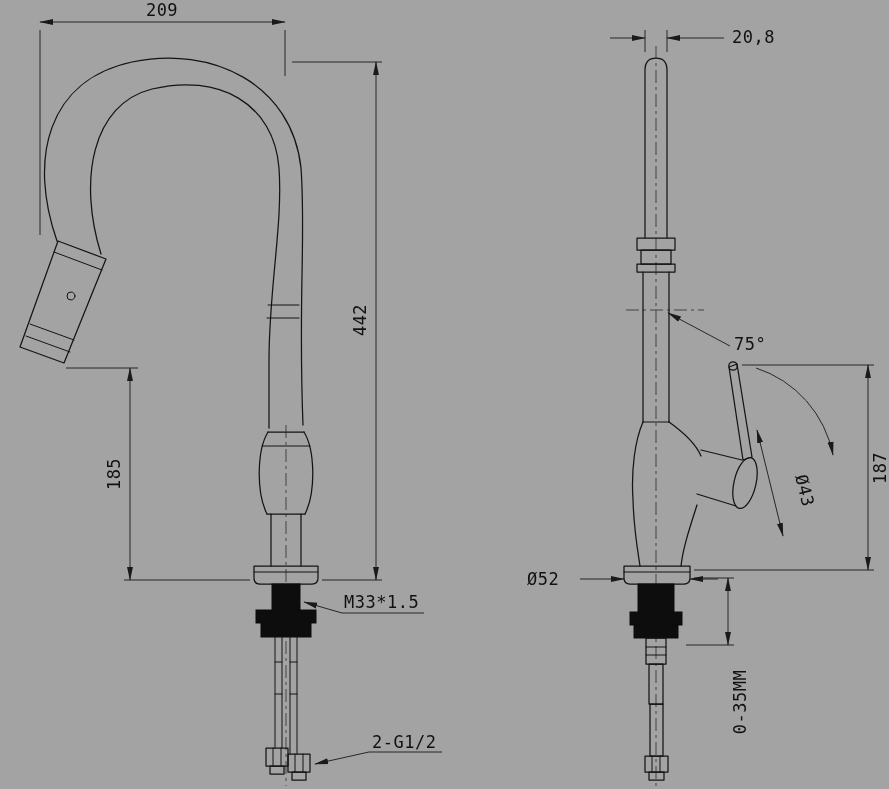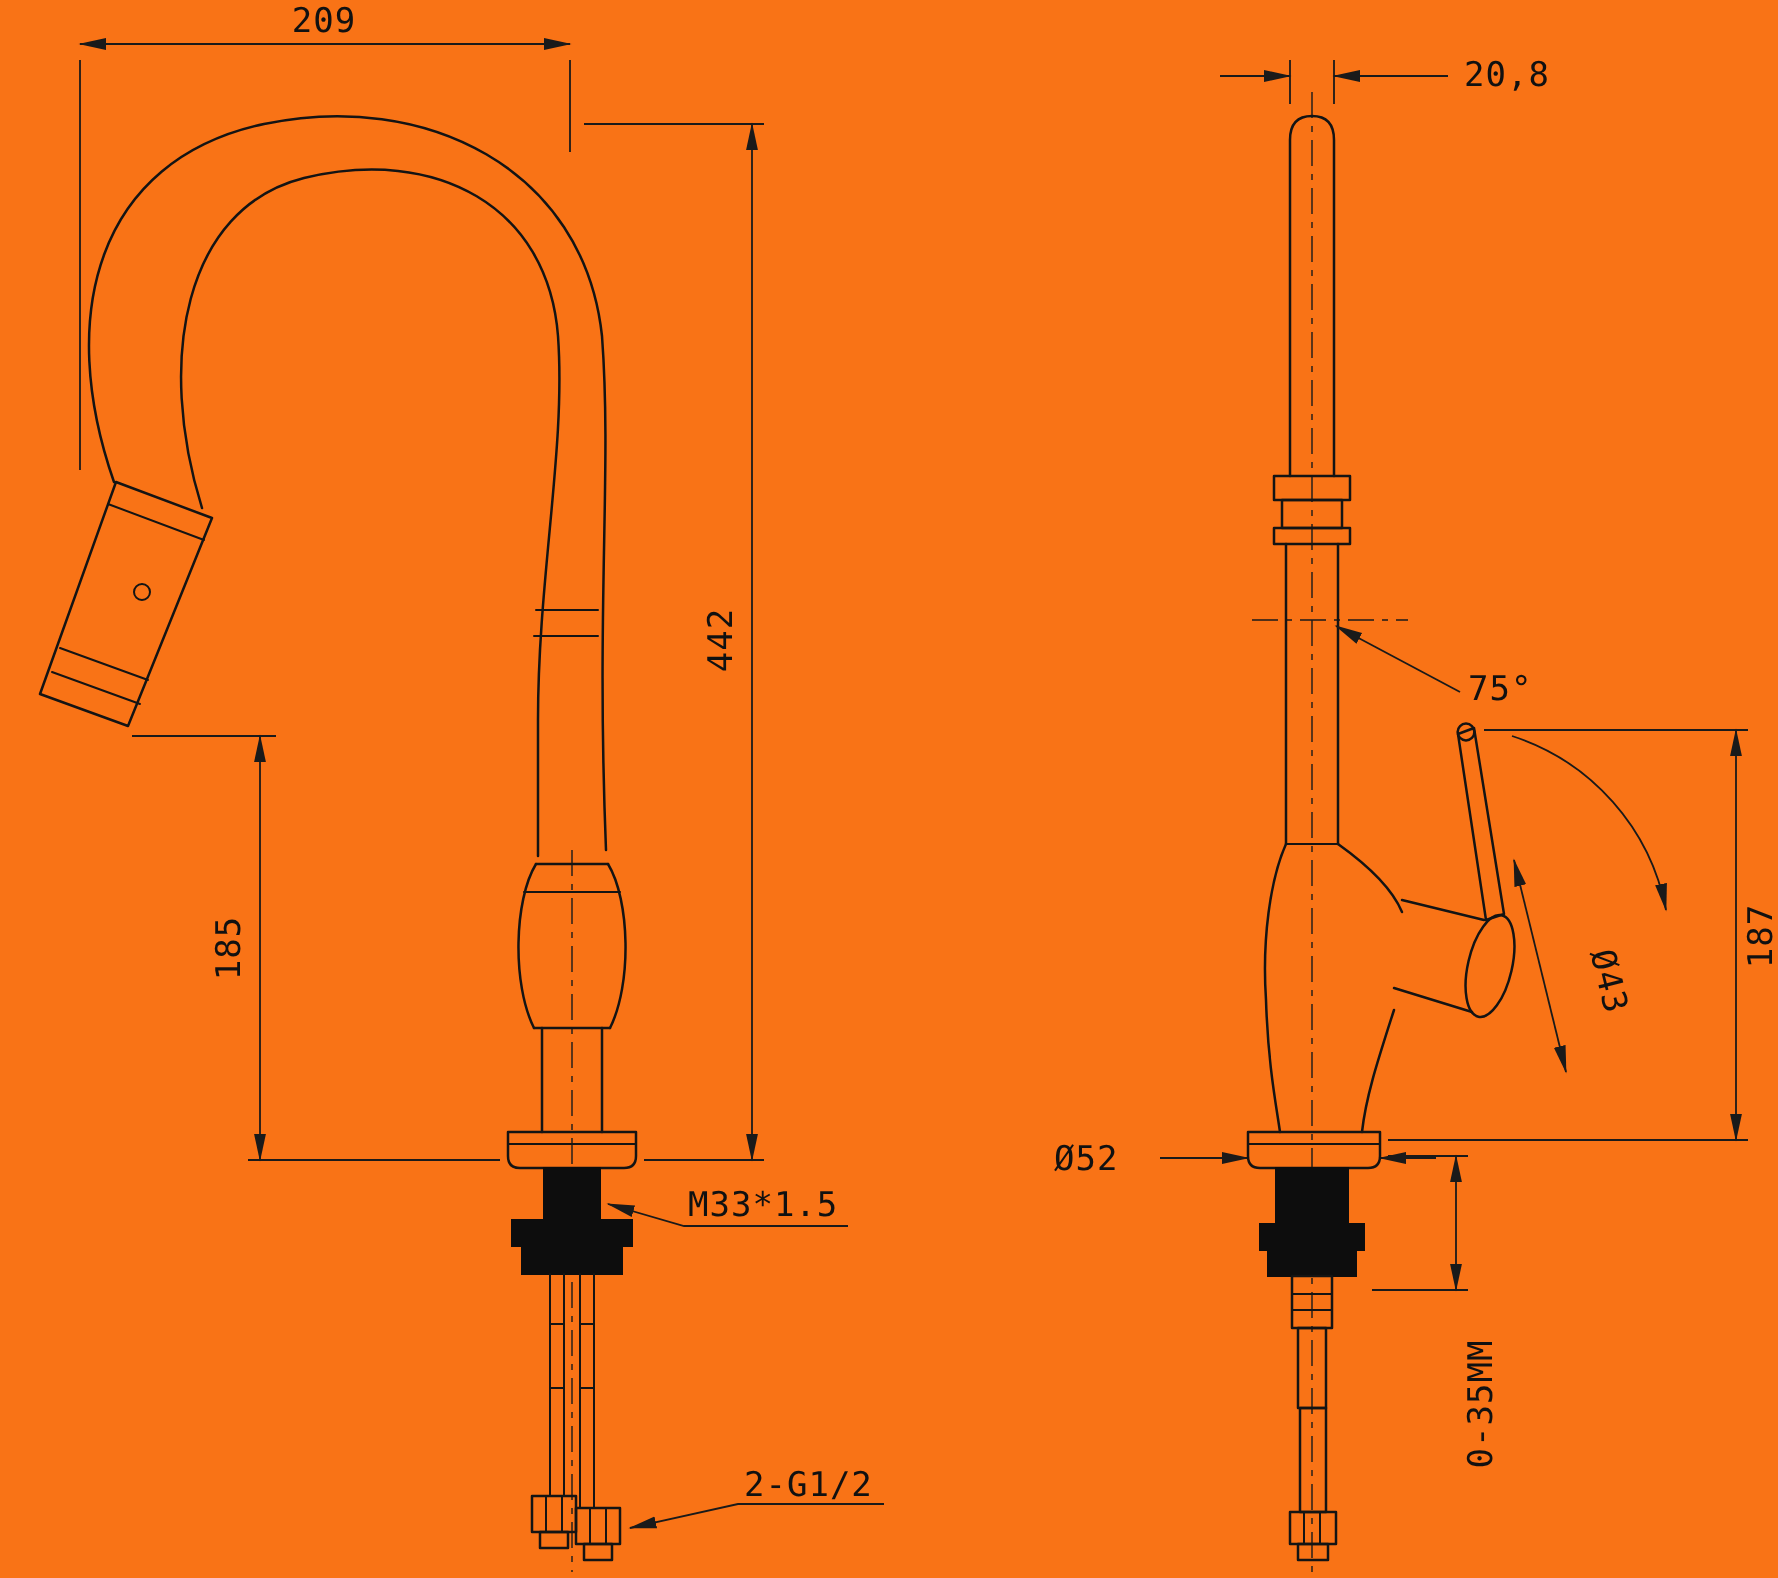--- a/index.html
+++ b/index.html
@@ -1,16 +1,16 @@
 <!DOCTYPE html>
 <html><head>
 <meta charset="utf-8">
 <style>
   html,body{margin:0;padding:0;background:#ffffff;}
-  .page{width:889px;height:789px;background:#f97316;position:relative;overflow:hidden;}
+  .page{width:889px;height:789px;background:#a3a3a3;position:relative;overflow:hidden;}
   svg{display:block;}
   .ol{fill:none;stroke:#141414;stroke-width:1.25;stroke-linecap:round;stroke-linejoin:round;}
   .tl{fill:none;stroke:#141414;stroke-width:1;stroke-linecap:round;}
   .blk{fill:#0d0d0d;stroke:#0d0d0d;stroke-width:1;}
   .dl{fill:none;stroke:#1a1a1a;stroke-width:0.9;}
   .cl{fill:none;stroke:#1a1a1a;stroke-width:0.7;stroke-dasharray:13 4 3 4;}
   text.dim{font-family:"DejaVu Sans Mono","Liberation Mono",monospace;font-size:17px;fill:#111;letter-spacing:0.5px;}
 </style>
 </head>
 <body>

